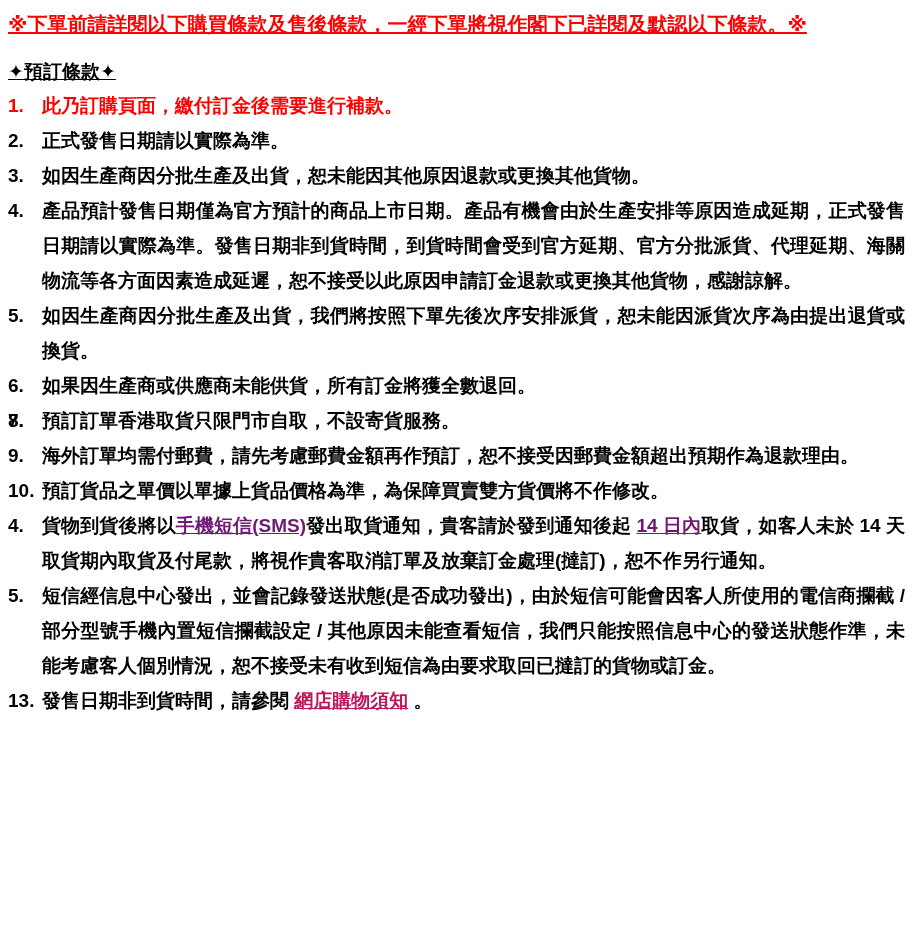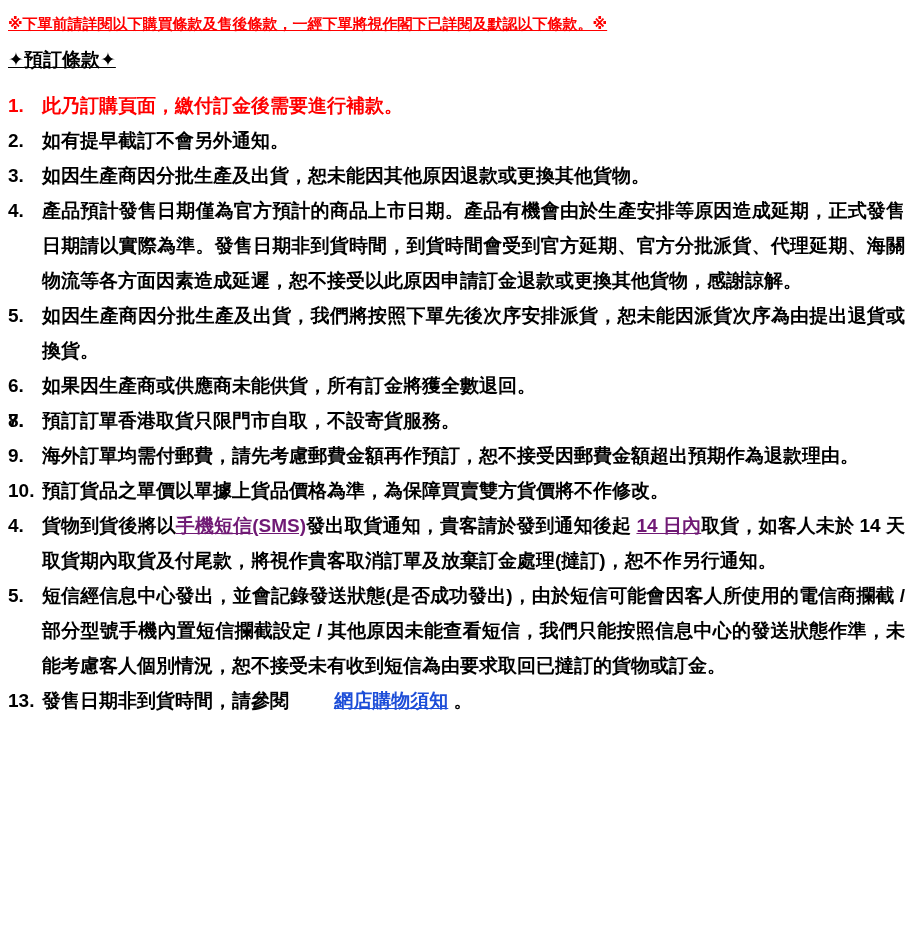--- a/index.html
+++ b/index.html
@@ -9,64 +9,64 @@
     font-family: "Liberation Sans", "DejaVu Sans", sans-serif;
     font-weight: 700;
     color: #000000;
     -webkit-font-smoothing: antialiased;
   }
   .page {
     padding: 8px 8px 8px 8px;
   }
   .notice {
     color: #ff0000;
-    font-size: 15px;
+    font-size: 20px;
     line-height: 32px;
     text-decoration: underline;
-    margin-bottom: 4px;
+    margin-bottom: 16px;
     white-space: nowrap;
   }
   .section-title {
     color: #000000;
     font-size: 19px;
     line-height: 32px;
-    margin-bottom: 12px;
+    margin-bottom: 0;
   }
   .section-title .underlined { text-decoration: underline; }
   .terms-list { list-style: none; }
   .term-item {
     position: relative;
     padding-left: 34px;
     font-size: 19px;
     line-height: 35px;
     text-align: justify;
     text-justify: inter-ideograph;
   }
   .term-num {
     position: absolute;
     left: 0;
     top: 0;
   }
   .term-item.red, .term-item.red .term-num { color: #ff0000; }
   .seg-red-underline { color: #701a75; text-decoration: underline; }
-  .seg-link { color: #1d4ed8; cursor: pointer; margin-left: 40px; }
+  .seg-link { color: #be185d; cursor: pointer; }
 </style>
 </head>
 <body>
 
 <div class="page">
   <div class="notice">※下單前請詳閱以下購買條款及售後條款，一經下單將視作閣下已詳閱及默認以下條款。※</div>
 
   <div class="section-title">
     <span class="underlined">✦預訂條款✦</span>
   </div>
 
   <div class="terms-list" id="terms-list">
       <div class="term-item red"><span class="term-num">1.</span><span class="term-text"><span>此乃訂購頁面，繳付訂金後需要進行補款。</span></span></div>
-      <div class="term-item"><span class="term-num">2.</span><span class="term-text"><span>如有提早截訂不會另外通知。</span></span></div>
+      <div class="term-item"><span class="term-num">2.</span><span class="term-text"><span>正式發售日期請以實際為準。</span></span></div>
       <div class="term-item"><span class="term-num">3.</span><span class="term-text"><span>如因生產商因分批生產及出貨，恕未能因其他原因退款或更換其他貨物。</span></span></div>
       <div class="term-item"><span class="term-num">4.</span><span class="term-text"><span>產品預計發售日期僅為官方預計的商品上市日期。產品有機會由於生產安排等原因造成延期，正式發售日期請以實際為準。發售日期非到貨時間，到貨時間會受到官方延期、官方分批派貨、代理延期、海關物流等各方面因素造成延遲，恕不接受以此原因申請訂金退款或更換其他貨物，感謝諒解。</span></span></div>
       <div class="term-item"><span class="term-num">5.</span><span class="term-text"><span>如因生產商因分批生產及出貨，我們將按照下單先後次序安排派貨，恕未能因派貨次序為由提出退貨或換貨。</span></span></div>
       <div class="term-item"><span class="term-num">6.</span><span class="term-text"><span>如果因生產商或供應商未能供貨，所有訂金將獲全數退回。</span></span></div>
       <div class="term-item"><span class="term-num">7.</span></div>
       <div class="term-item"><span class="term-num">8.</span><span class="term-text"><span>預訂訂單香港取貨只限門市自取，不設寄貨服務。</span></span></div>
       <div class="term-item"><span class="term-num">9.</span><span class="term-text"><span>海外訂單均需付郵費，請先考慮郵費金額再作預訂，恕不接受因郵費金額超出預期作為退款理由。</span></span></div>
       <div class="term-item"><span class="term-num">10.</span><span class="term-text"><span>預訂貨品之單價以單據上貨品價格為準，為保障買賣雙方貨價將不作修改。</span></span></div>
       <div class="term-item"><span class="term-num">4.</span><span class="term-text"><span>貨物到貨後將以</span><span class="seg-red-underline">手機短信(SMS)</span><span>發出取貨通知，貴客請於發到通知後起 </span><span class="seg-red-underline">14 日內</span><span>取貨，如客人未於 14 天取貨期內取貨及付尾款，將視作貴客取消訂單及放棄訂金處理(撻訂)，恕不作另行通知。</span></span></div>
       <div class="term-item"><span class="term-num">5.</span><span class="term-text"><span>短信經信息中心發出，並會記錄發送狀態(是否成功發出)，由於短信可能會因客人所使用的電信商攔截 / 部分型號手機內置短信攔截設定 / 其他原因未能查看短信，我們只能按照信息中心的發送狀態作準，未能考慮客人個別情況，恕不接受未有收到短信為由要求取回已撻訂的貨物或訂金。</span></span></div>

